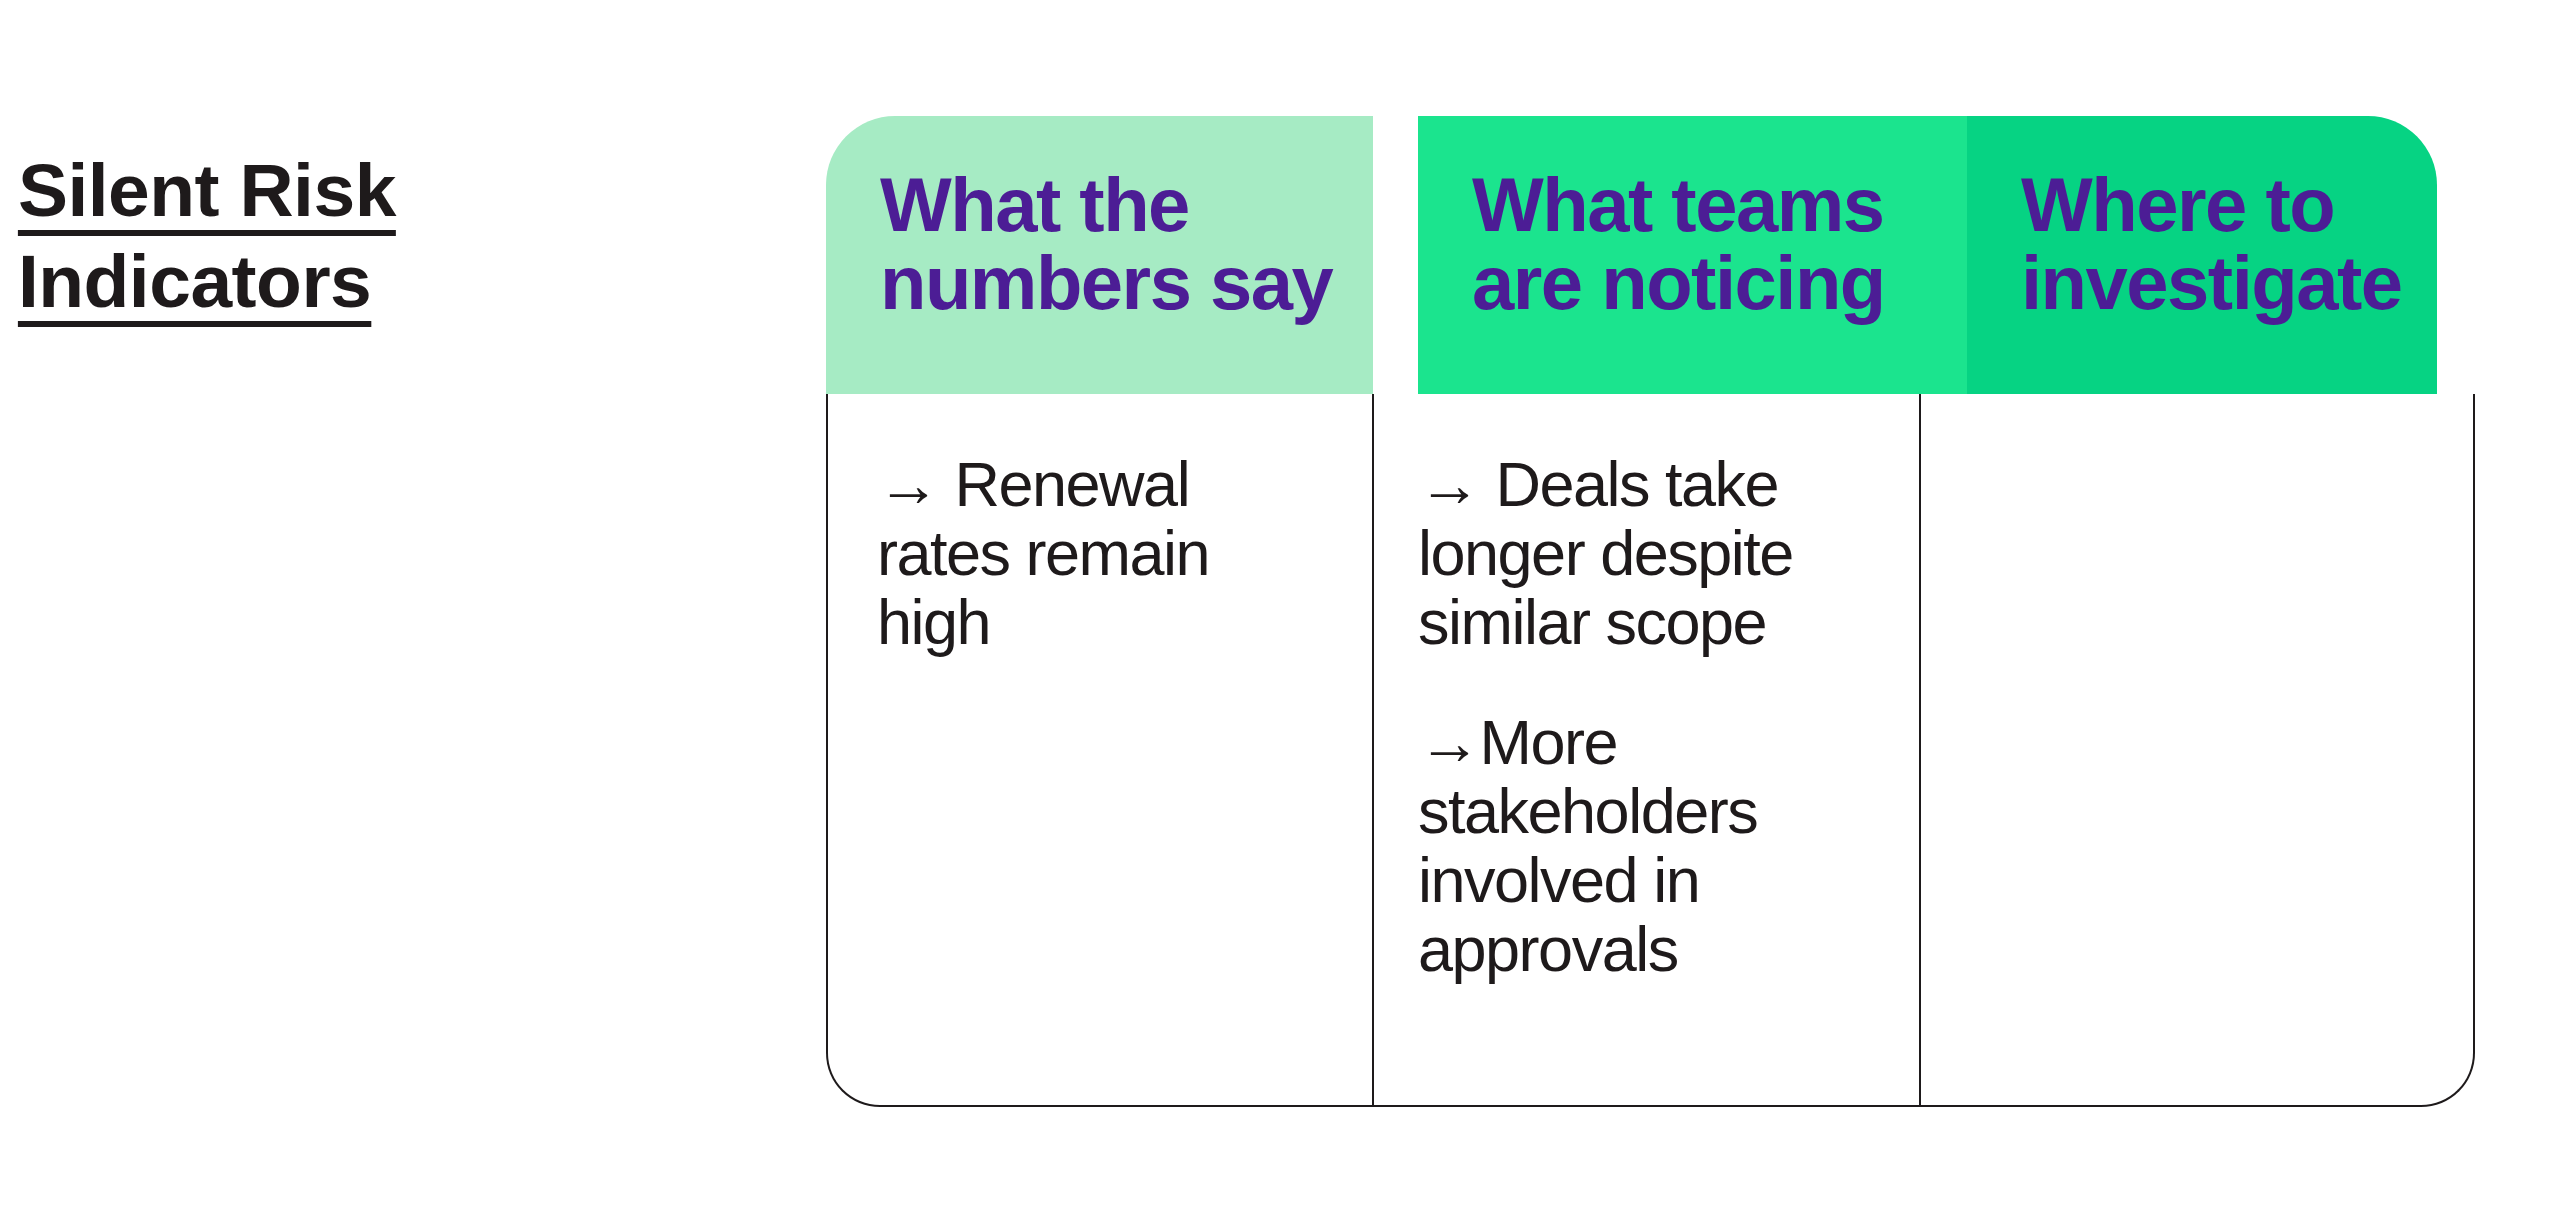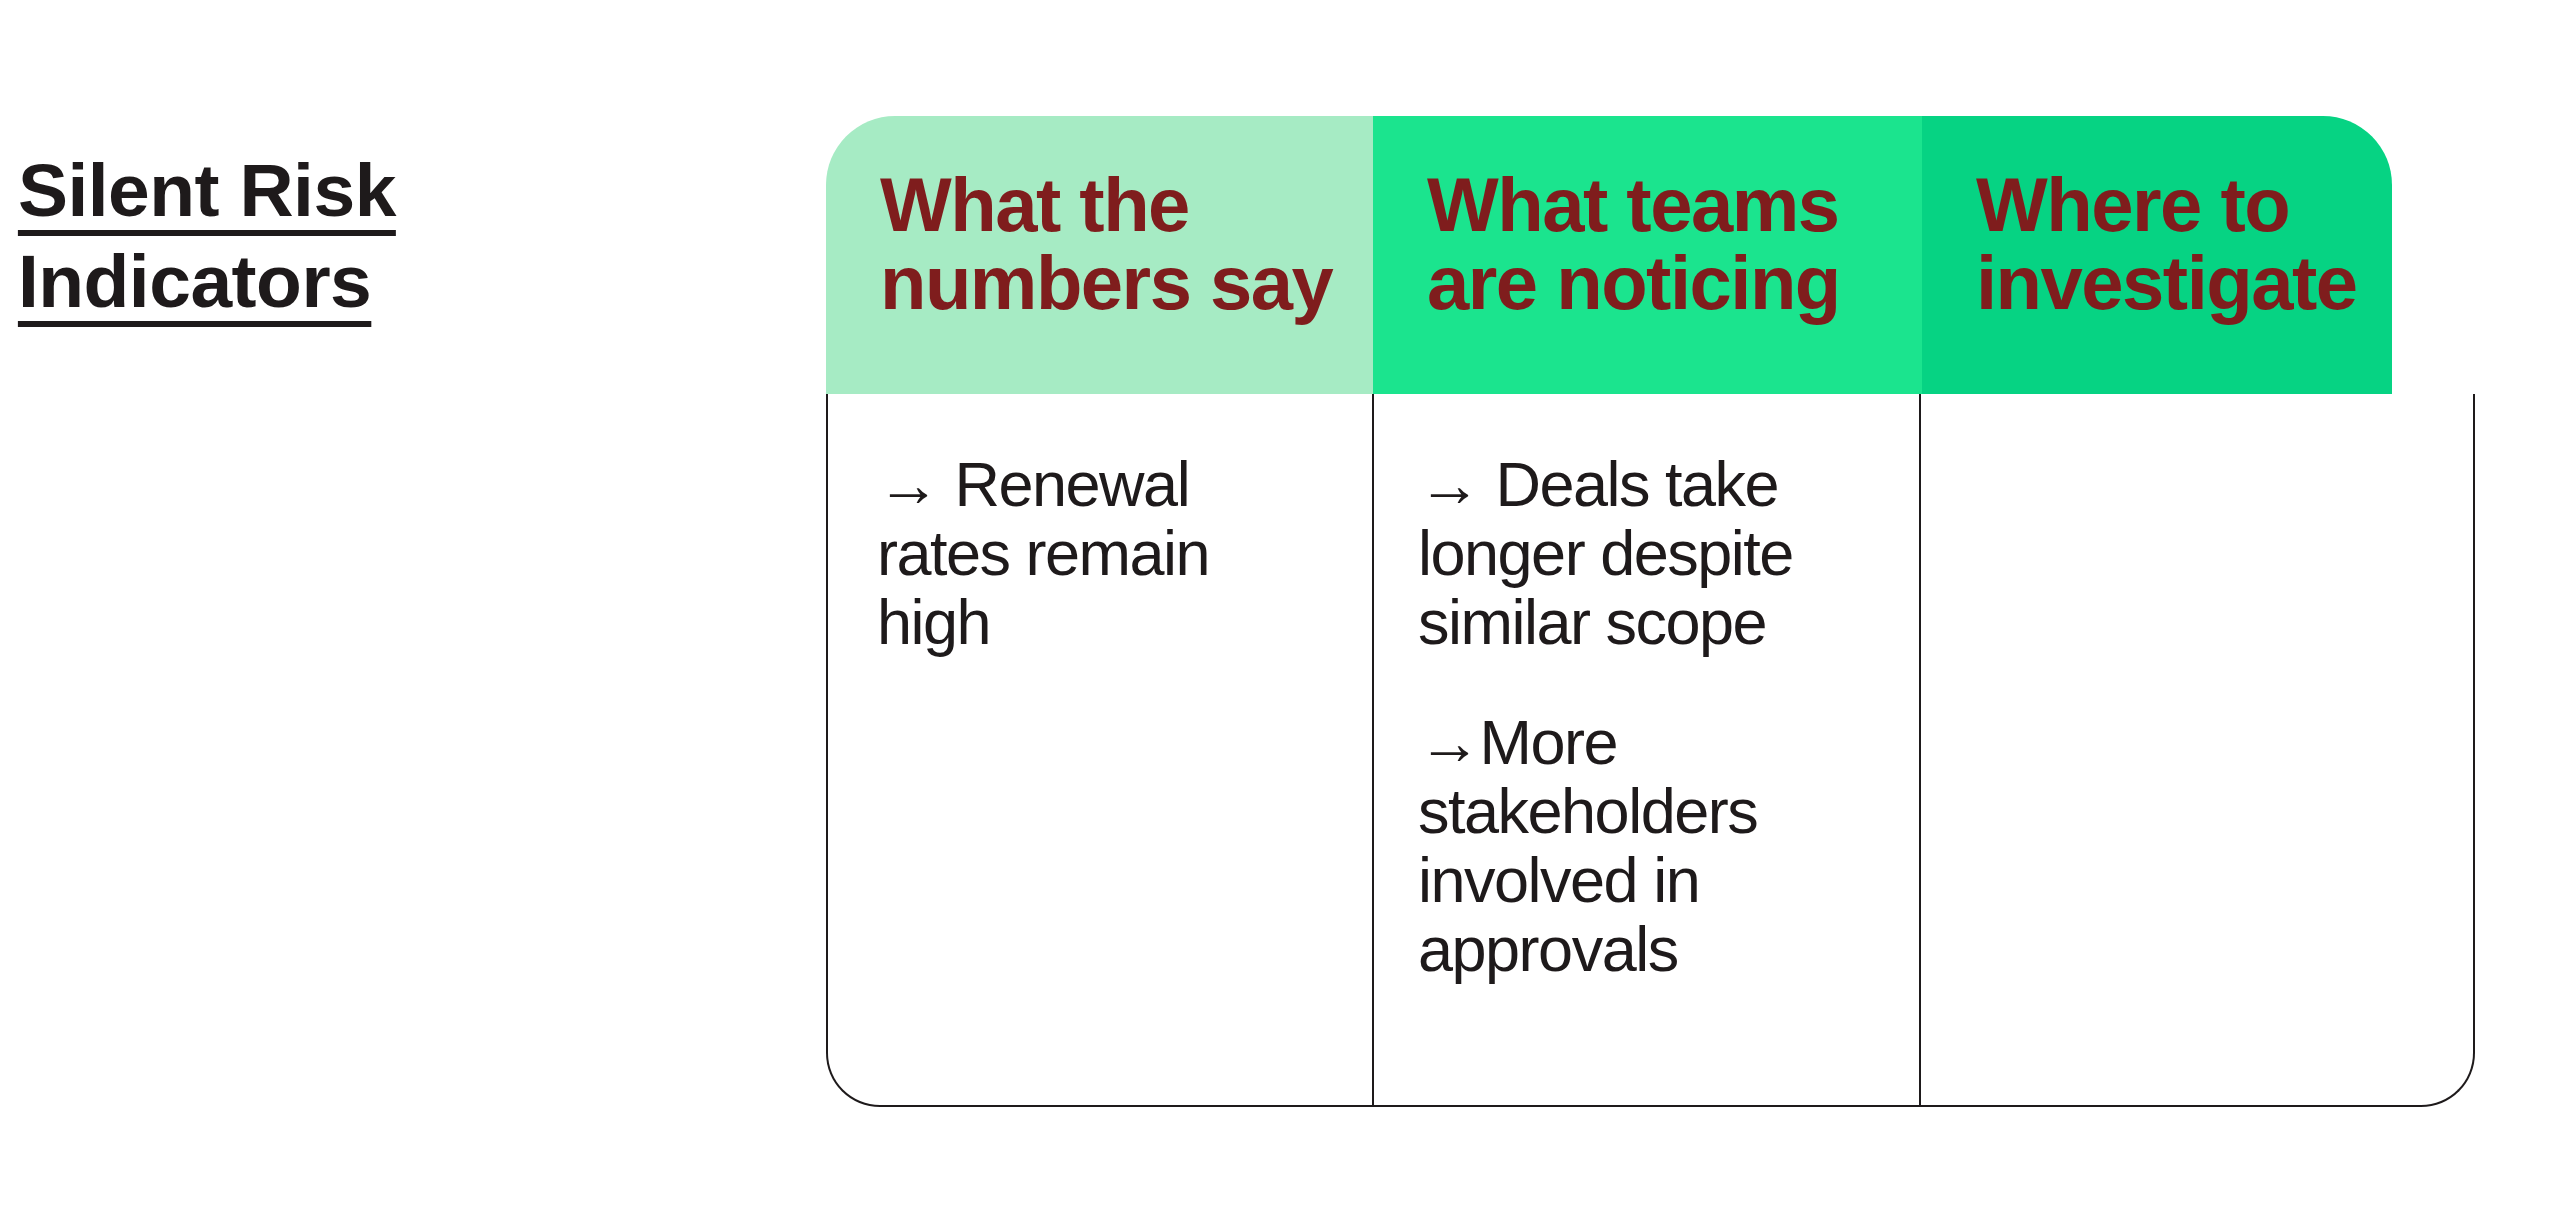--- a/index.html
+++ b/index.html
@@ -45,24 +45,24 @@
     height: 278px;
   }
   .header-cell {
     box-sizing: border-box;
     padding: 50px 17.7px 0 54px;
     font-size: 76px;
     font-weight: bold;
     line-height: 78px;
     letter-spacing: -1.5px;
     white-space: pre-line;
-    color: #7f1d1d;
+    color: #4c1d95;
   }
   .hc1 { width: 547px; border-top-left-radius: 69px; }
-  .hc2 { width: 549px; }
+  .hc2 { width: 549px; margin-left: 45px; }
   .hc3 { width: 470px; border-top-right-radius: 69px; }
 
   .body-row {
     display: flex;
     box-sizing: border-box;
     width: 1649px;
     height: 713px;
     background: #ffffff;
     border: 2.9px solid #1E1A1B;
     border-top: none;

